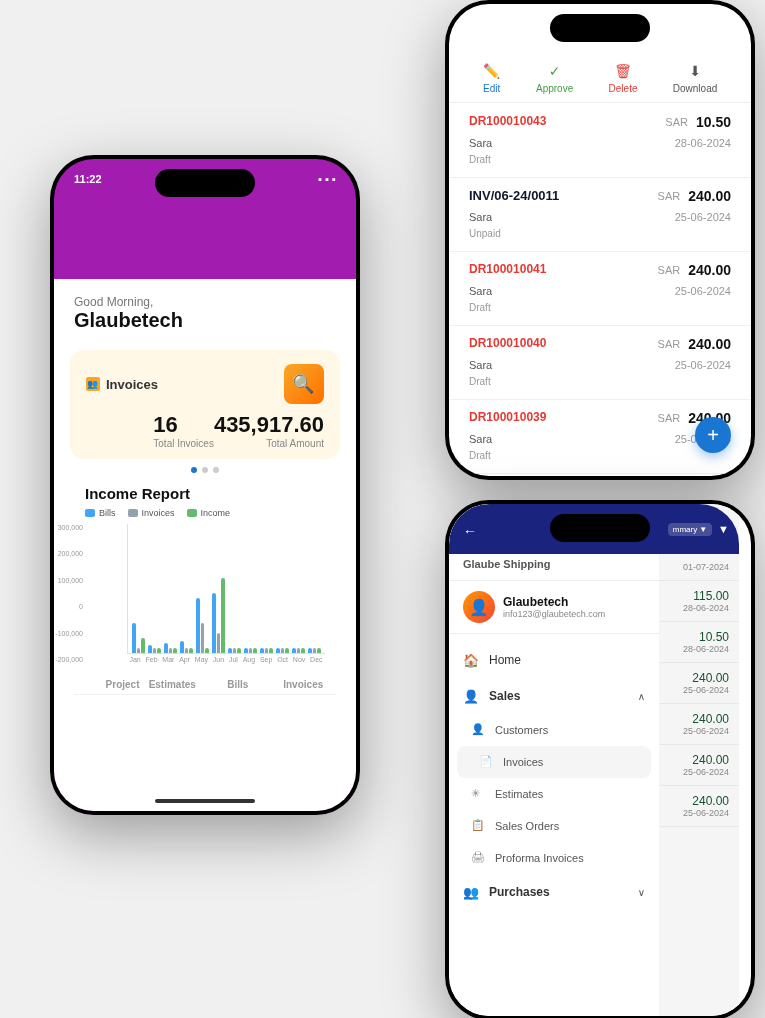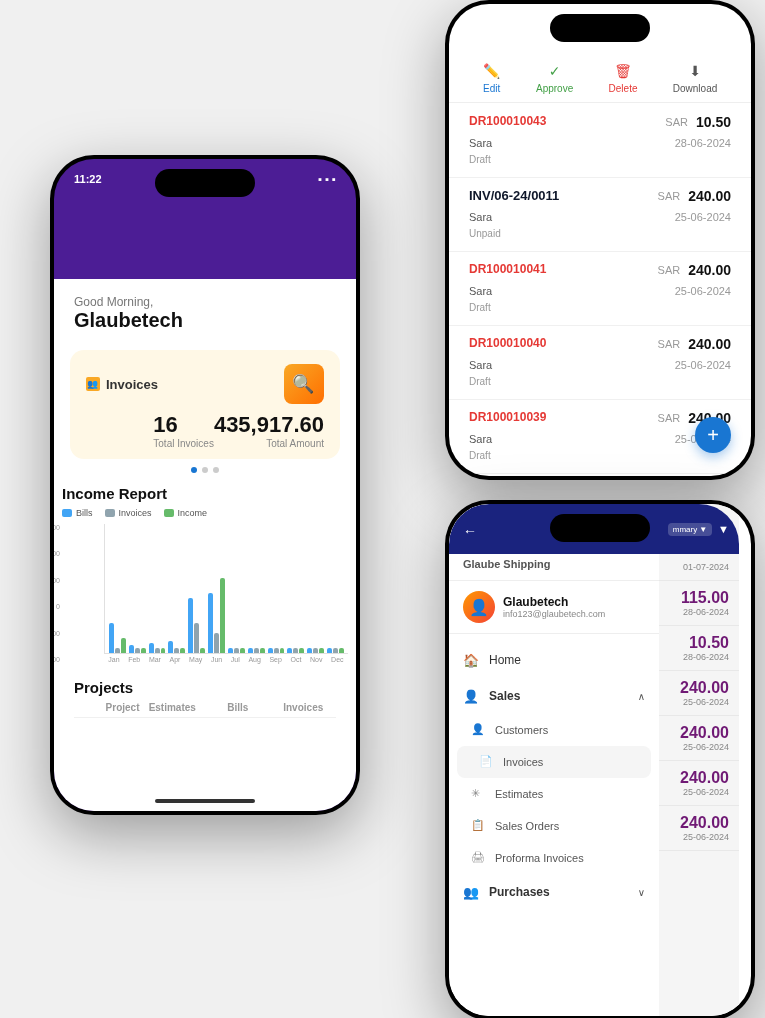--- a/index.html
+++ b/index.html
@@ -20,21 +20,21 @@
       width: 310px;
       height: 660px;
       background: #000;
       border-radius: 44px;
       box-shadow: 0 20px 60px rgba(0,0,0,0.35);
       overflow: hidden;
     }
     .phone1-inner {
       position: absolute;
       top: 4px; left: 4px; right: 4px; bottom: 4px;
-      background: #4c1d95;
+      background: #a21caf;
       border-radius: 40px;
       overflow: hidden;
     }
     .phone1-notch {
       position: absolute;
       top: 10px;
       left: 50%;
       transform: translateX(-50%);
       width: 100px;
       height: 28px;
@@ -124,21 +124,21 @@
     .dots-row {
       display: flex; justify-content: center; gap: 5px; margin: 8px 0 4px;
     }
     .dot {
       width: 6px; height: 6px; border-radius: 50%;
     }
     .dot-active { background: #1976d2; }
     .dot-inactive { background: #ccc; }
 
     .income-section {
-      padding: 8px 8px;
+      padding: 8px 31px;
     }
     .section-title {
       font-size: 15px; font-weight: 800; color: #111; margin-bottom: 6px;
     }
     .chart-legend {
       display: flex; gap: 12px; margin-bottom: 6px;
     }
     .legend-item {
       display: flex; align-items: center; gap: 4px;
       font-size: 9px; color: #555;
@@ -437,21 +437,21 @@
     .right-items {
       position: absolute;
       top: 50px; left: 0; right: 0;
     }
     .right-item {
       padding: 8px 10px;
       border-bottom: 1px solid #e8e8e8;
       text-align: right;
     }
     .right-date { font-size: 9px; color: #888; }
-    .right-amount { font-size: 16px; font-weight: 700; color: #701a75; }
+    .right-amount { font-size: 12px; font-weight: 400; color: #14532d; }
   </style>
 </head>
 <body>
 
 <div class="phone1">
   <div class="phone1-inner">
     <div class="phone1-notch"></div>
     <div class="phone1-status">
       <span>11:22</span>
       <span>▪ ▪ ▪</span>
@@ -598,21 +598,20 @@
               <span>Jul</span>
               <span>Aug</span>
               <span>Sep</span>
               <span>Oct</span>
               <span>Nov</span>
               <span>Dec</span>
           </div>
         </div>
       </div>
       <div class="projects-section">
-        <div class="section-title">Projects</div>
         <div class="projects-table-header">
           <span class="projects-col">Project</span>
           <span class="projects-col">Estimates</span>
           <span class="projects-col">Bills</span>
           <span class="projects-col">Invoices</span>
         </div>
       </div>
     </div>
     <div class="phone1-home-bar"></div>
   </div>

